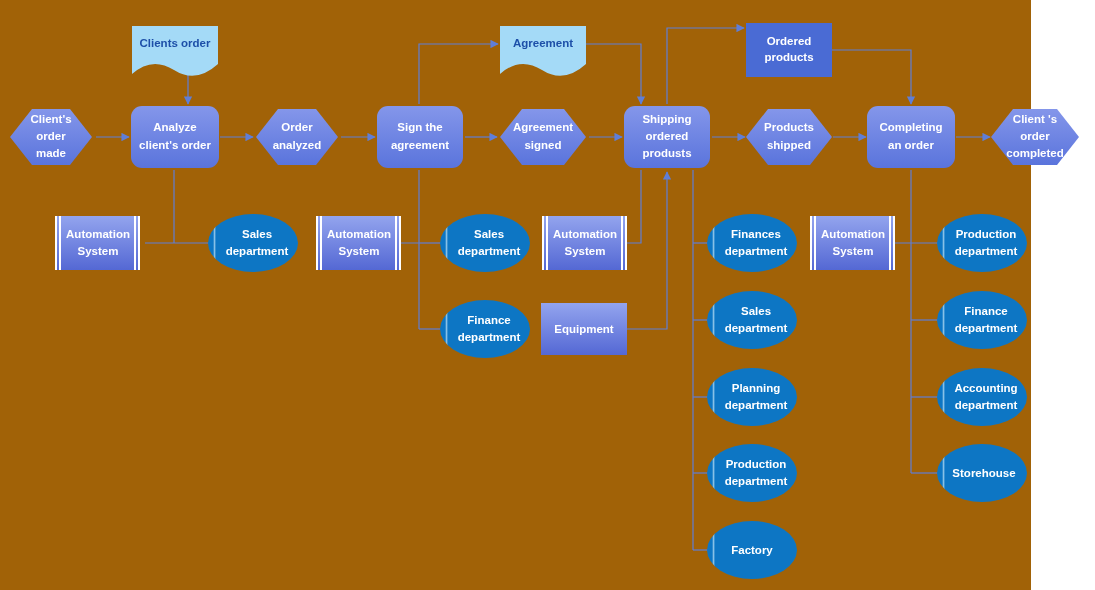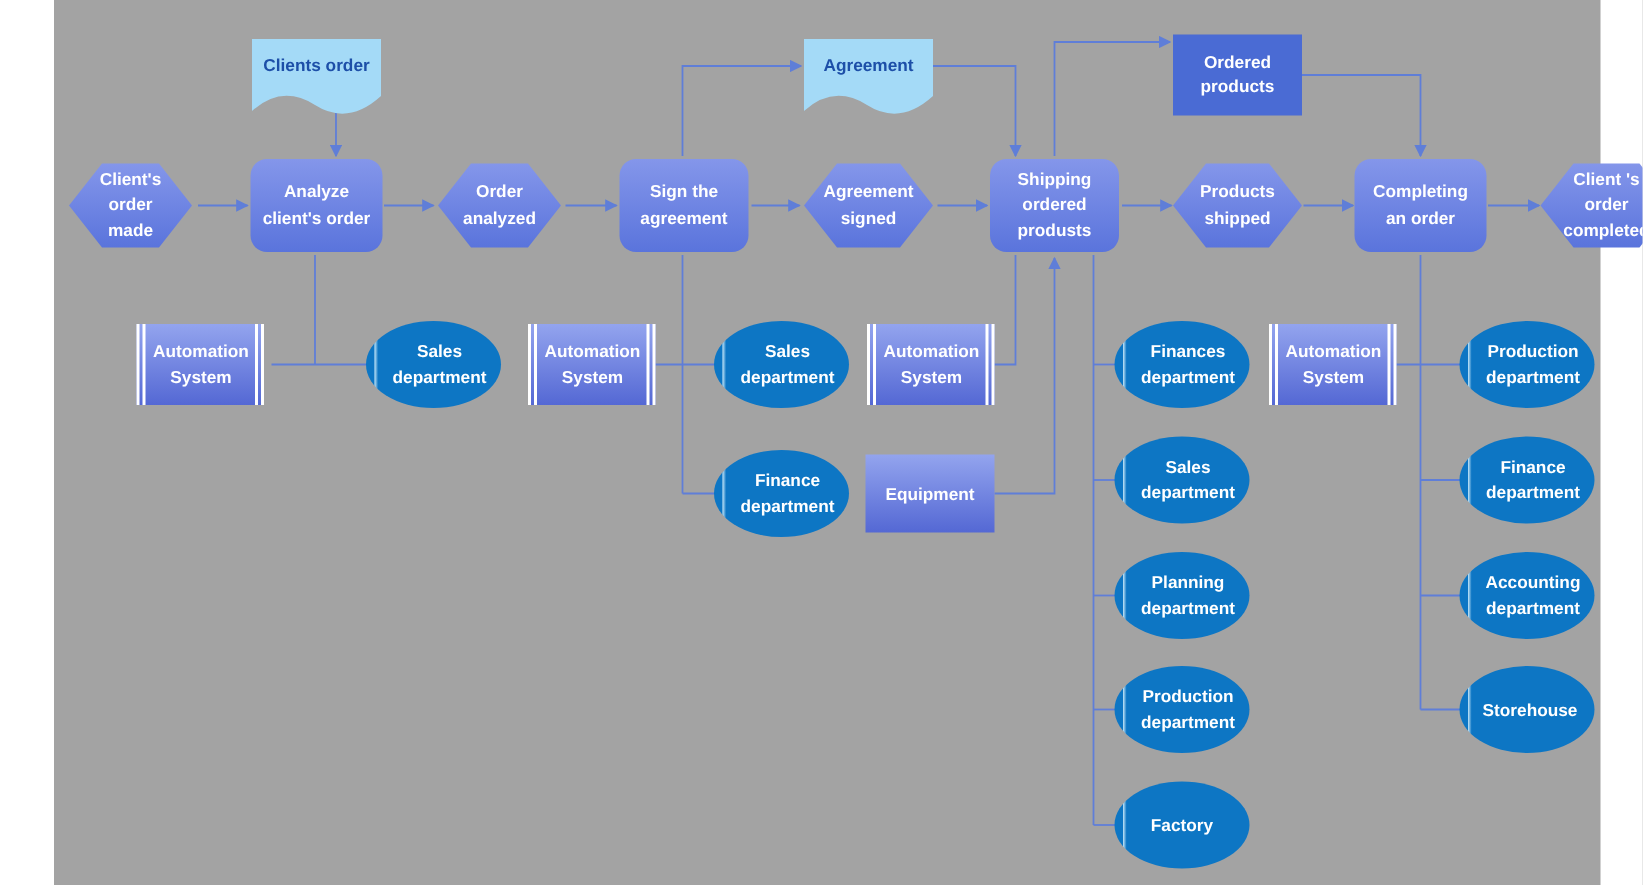--- a/index.html
+++ b/index.html
@@ -1,21 +1,21 @@
 <!DOCTYPE html>
 <html><head>
 <meta charset="utf-8">
 <style>
   html,body{margin:0;padding:0;background:#ffffff;}
   body{
     width:1095px;height:590px;
     font-family:"Liberation Sans", sans-serif;
     overflow:hidden;
   }
-  #stage{position:relative;width:1031px;height:590px;background:#a3a3a3;margin-left:36px;}
+  #stage{position:relative;width:1031px;height:590px;background:#a16207;}
   svg#diagram{position:absolute;left:0;top:0;width:1095px;height:590px;display:block;}
   .shp-label{
     font-family:"Liberation Sans", sans-serif;
     font-size:11.5px;
     font-weight:700;
     fill:#ffffff;
     text-anchor:middle;
     dominant-baseline:middle;
     pointer-events:none;
   }

